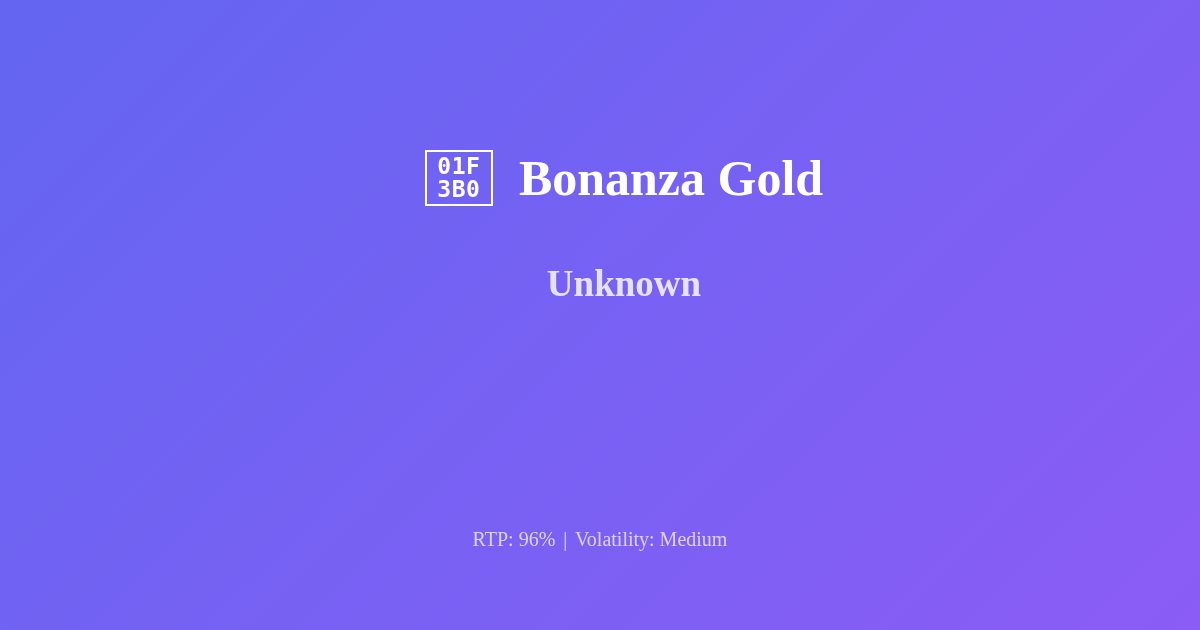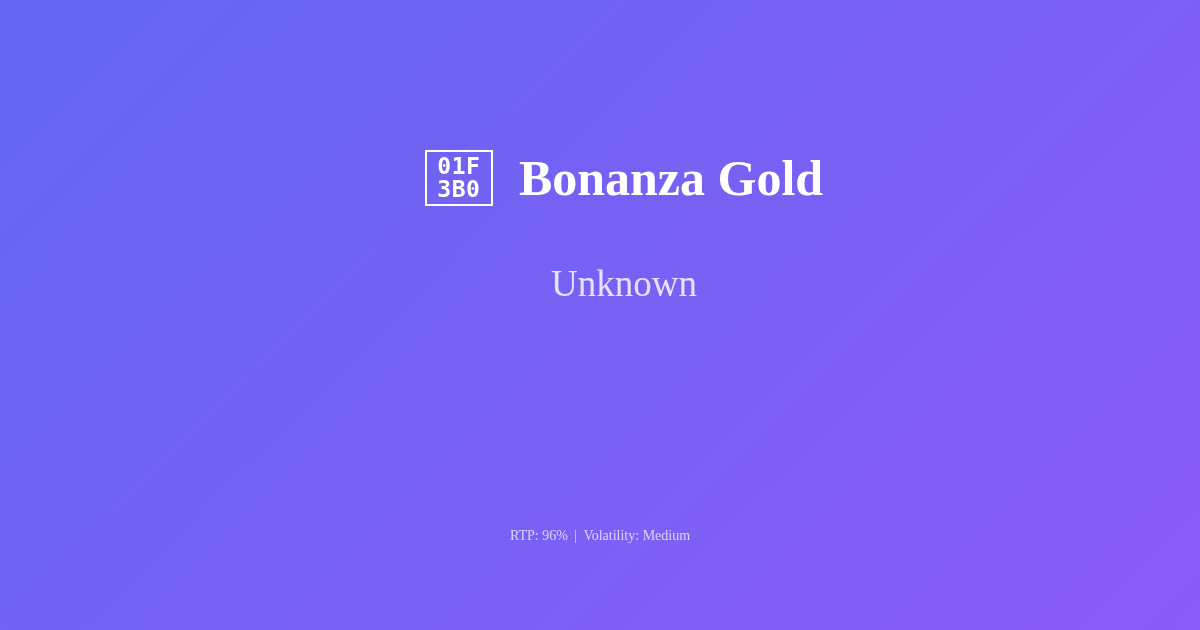--- a/index.html
+++ b/index.html
@@ -81,34 +81,34 @@
     white-space: nowrap;
     margin: 0;
   }
 
   .card-subtitle {
     margin: 15px;
     margin-top: 56px;
     color: rgba(255, 255, 255, 0.82);
     font-family: "Liberation Serif", "DejaVu Serif", serif;
     font-size: 37px;
-    font-weight: 400;
+    font-weight: 700;
     white-space: nowrap;
   }
 
   
   .card-footer {
     position: absolute;
     left: 0;
     right: 0;
     top: 528px;
     text-align: center;
     color: rgba(255, 255, 255, 0.72);
     font-family: "Liberation Serif", "DejaVu Serif", serif;
-    font-size: 14px;
+    font-size: 20px;
     font-weight: 400;
     white-space: nowrap;
   }
 
   .meta-sep {
     padding: 0 3px;
   }
 </style>
 </head>
 <body>

